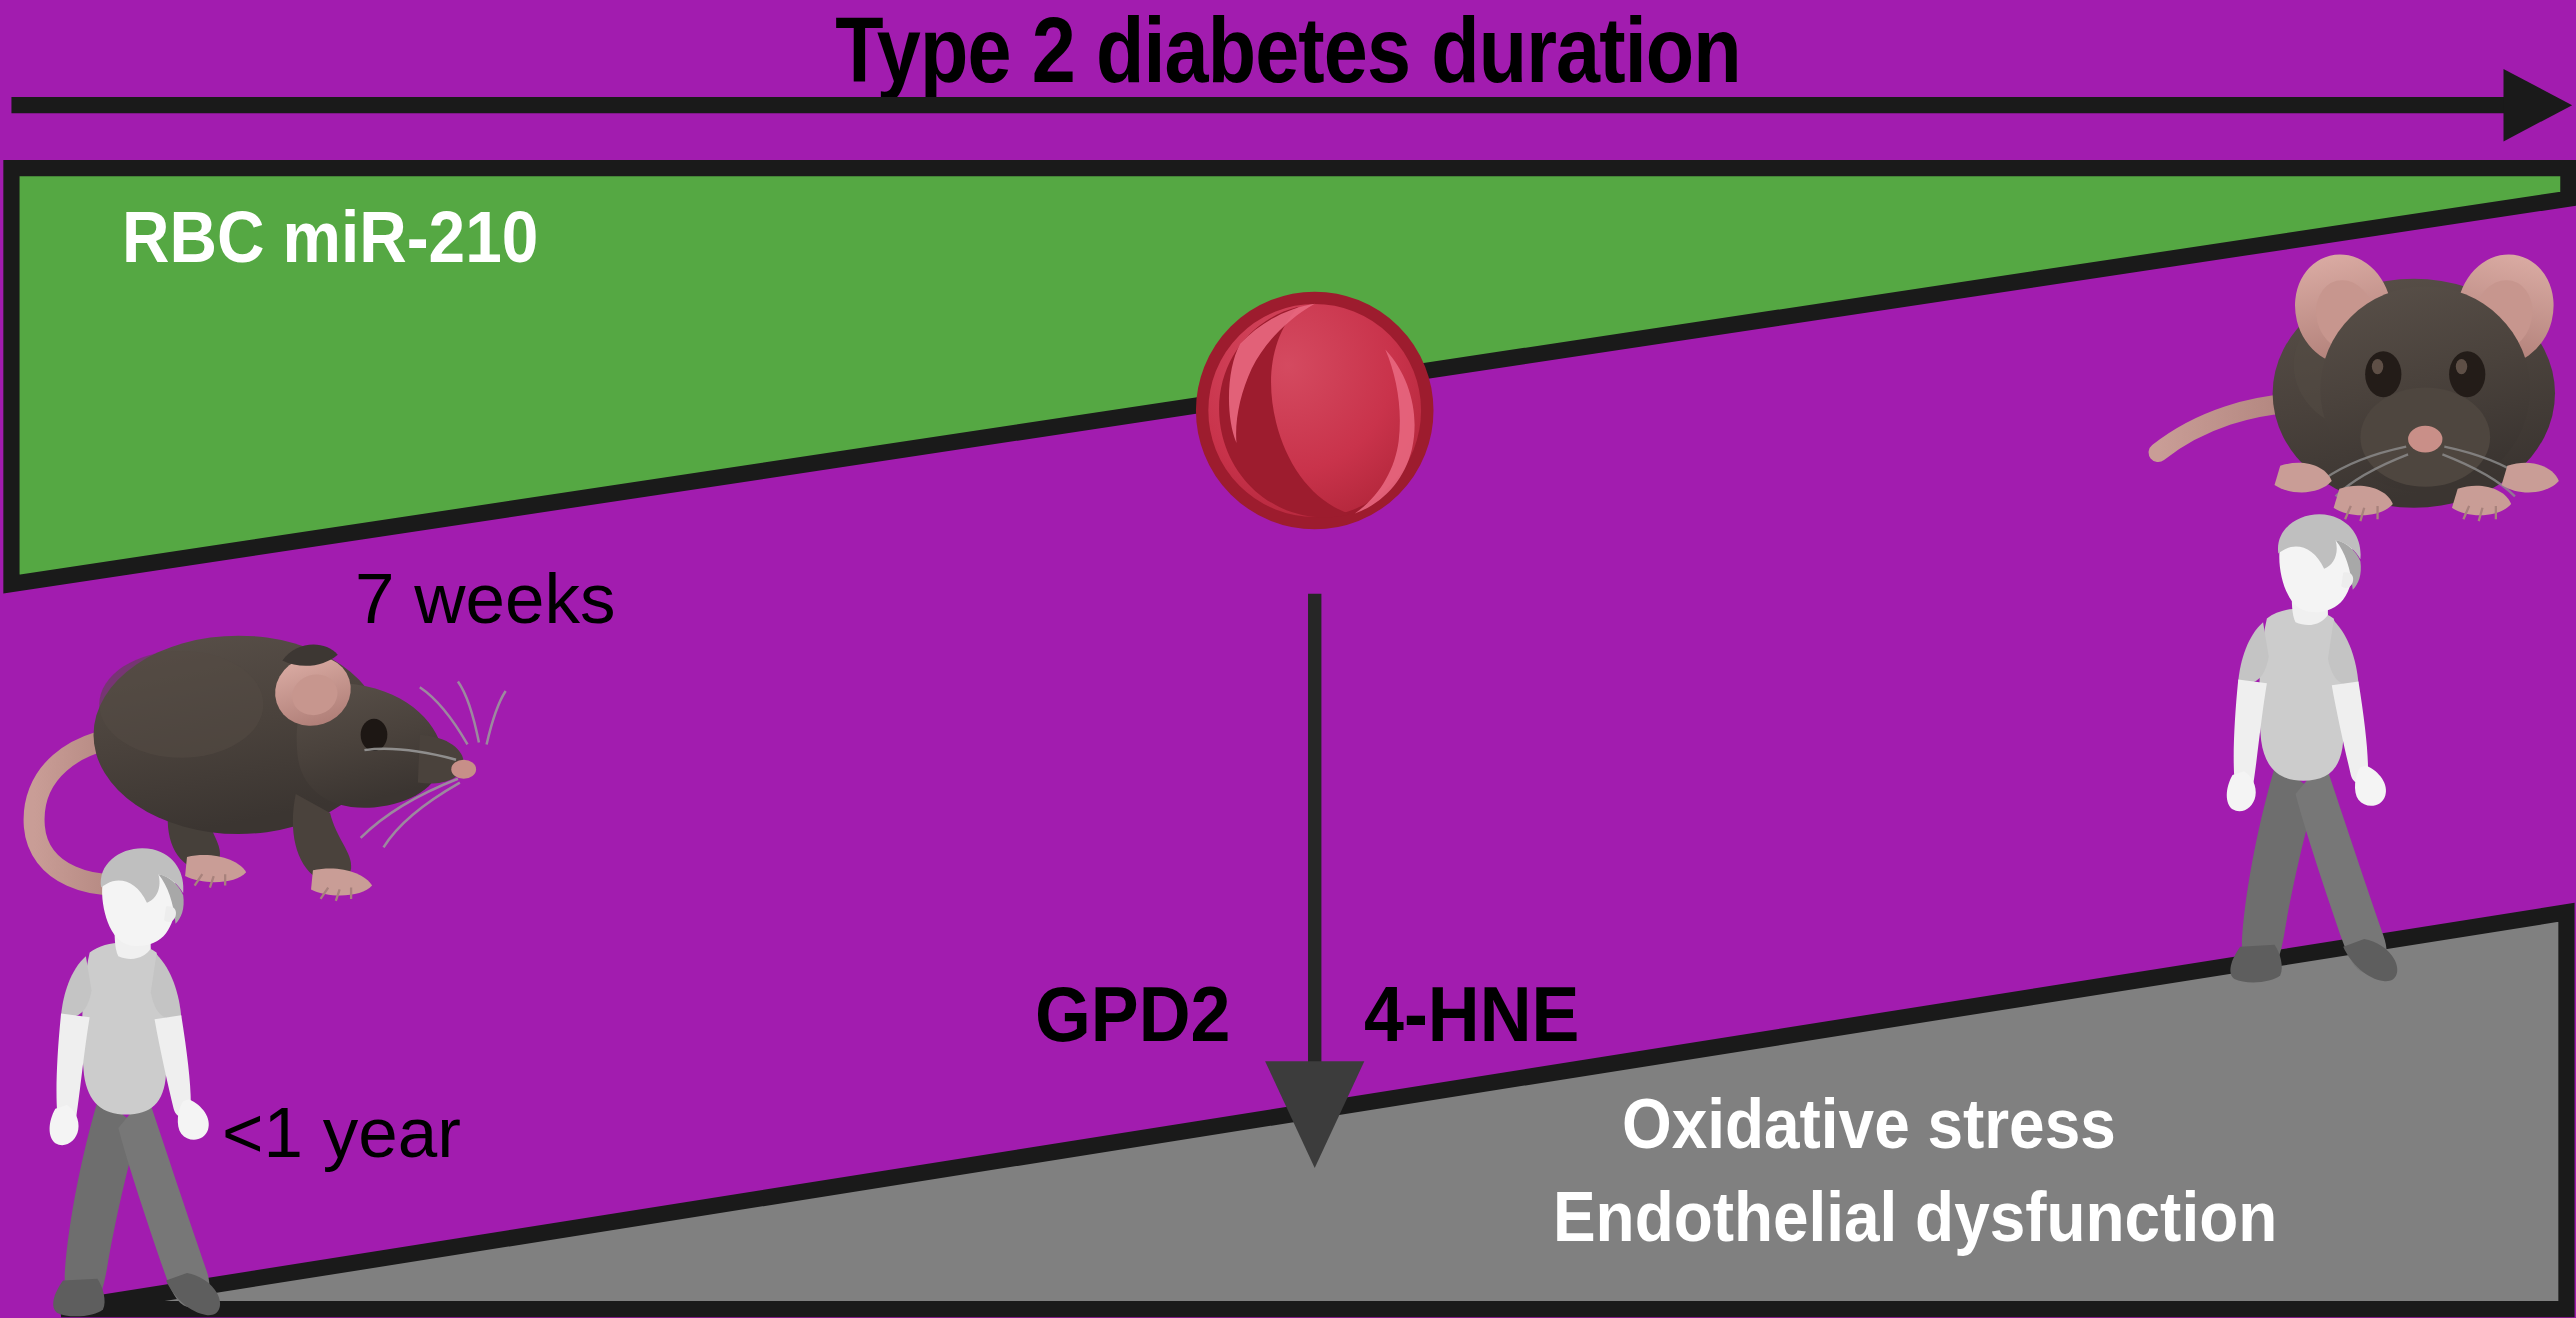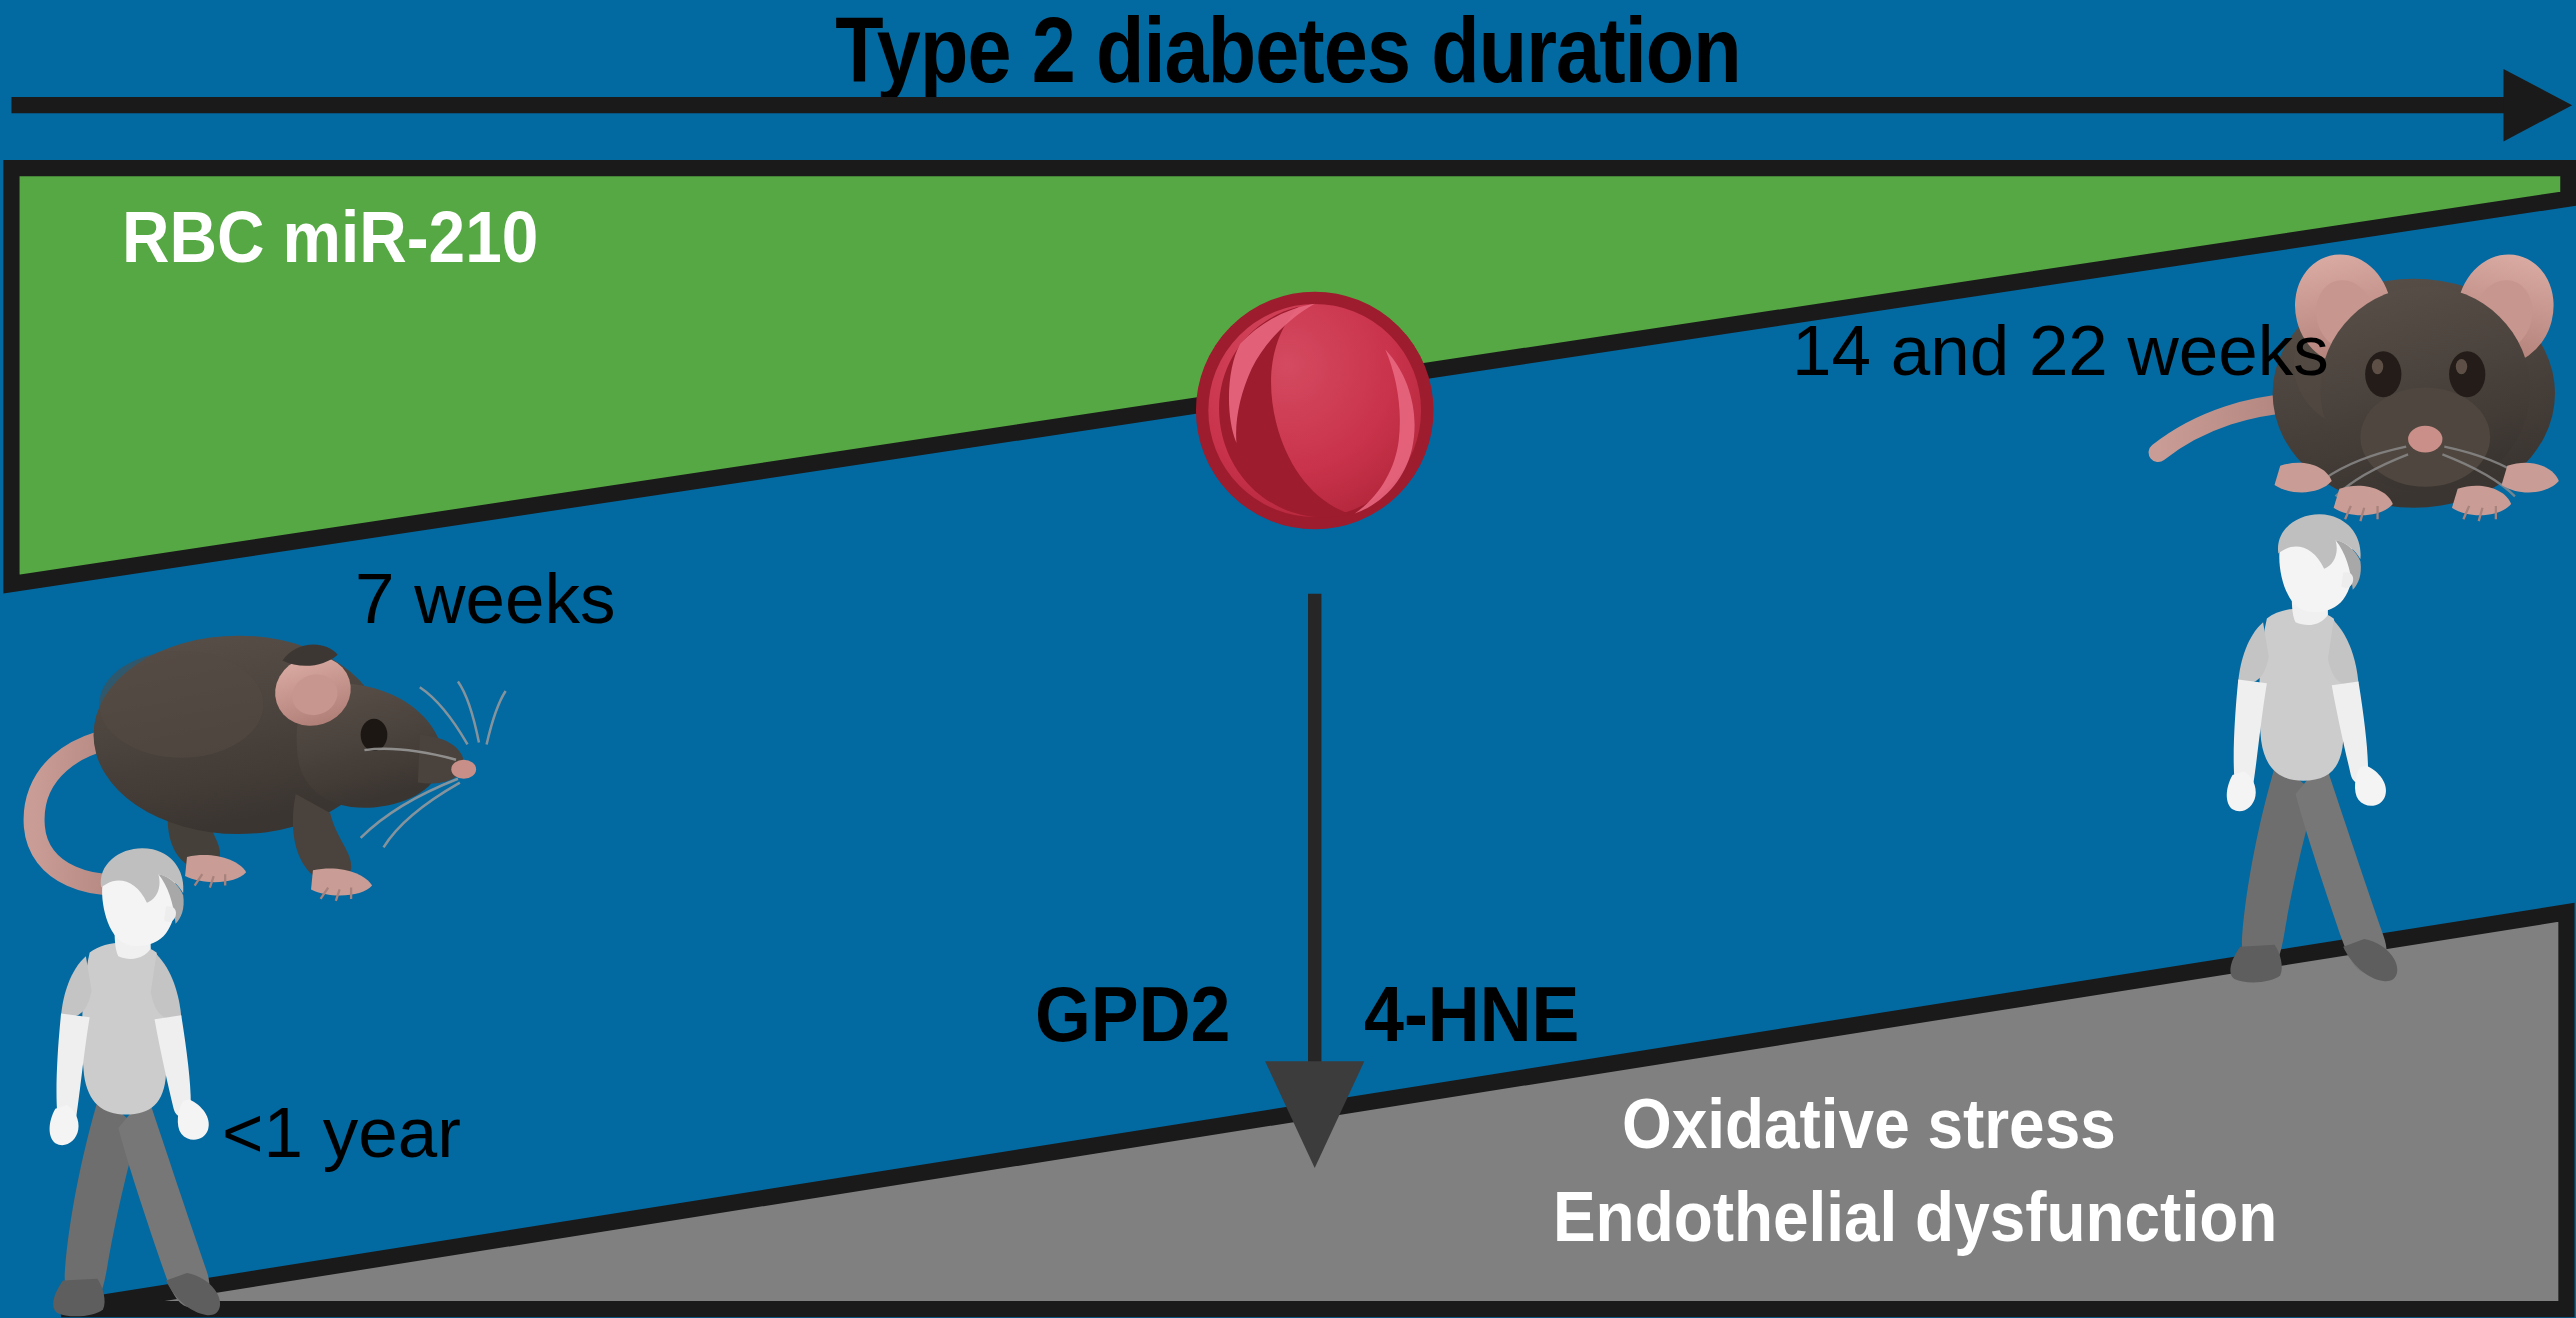--- a/index.html
+++ b/index.html
@@ -1,18 +1,18 @@
 <!DOCTYPE html>
 <html><head>
 <meta charset="utf-8">
 <style>
   html,body{margin:0;padding:0;background:#fff;}
   body{font-family:"Liberation Sans","DejaVu Sans",sans-serif;}
   #canvas{
-    position:relative;width:2576px;height:1319px;background:#0369a1;overflow:hidden;
+    position:relative;width:2576px;height:1319px;background:#a21caf;overflow:hidden;
   }
   #canvas svg.layer{position:absolute;left:0;top:0;width:2576px;height:1319px;}
   .txt{position:absolute;white-space:nowrap;color:#000;line-height:1;}
 
   #title{
     left:0;top:3.8px;width:2576px;text-align:center;
     font-size:92px;font-weight:bold;letter-spacing:-1px;
     font-family:"Liberation Sans Narrow","Liberation Sans",sans-serif;
     transform:scaleX(0.86);transform-origin:50% 0;
   }
@@ -227,21 +227,20 @@
       <path d="M1300,360 C1322,336 1352,322 1378,318 C1350,334 1326,358 1312,386
                C1300,412 1294,440 1296,464 C1284,436 1286,384 1300,360 Z" fill="#e8677f" opacity="0.92"></path>
 
       <path d="M1452,366 C1478,394 1488,434 1480,470 C1472,504 1448,528 1420,538
                C1446,520 1462,492 1466,462 C1470,428 1464,394 1452,366 Z" fill="#e8677f" opacity="0.9"></path>
     </g>
   </svg>
 
   <div class="txt" id="rbc-label">RBC miR-210</div>
   <div class="txt" id="lbl-7weeks">7 weeks</div>
-  <div class="txt" id="lbl-14-22weeks">14 and 22 weeks</div>
   <div class="txt" id="lbl-lt1year">&lt;1 year</div>
   <div class="txt" id="lbl-gpd2">GPD2</div>
   <div class="txt" id="lbl-4hne">4-HNE</div>
   <div class="txt" id="lbl-oxstress">Oxidative stress</div>
   <div class="txt" id="lbl-endodys">Endothelial dysfunction</div>
 
 </div>
 
 
 </body></html>

